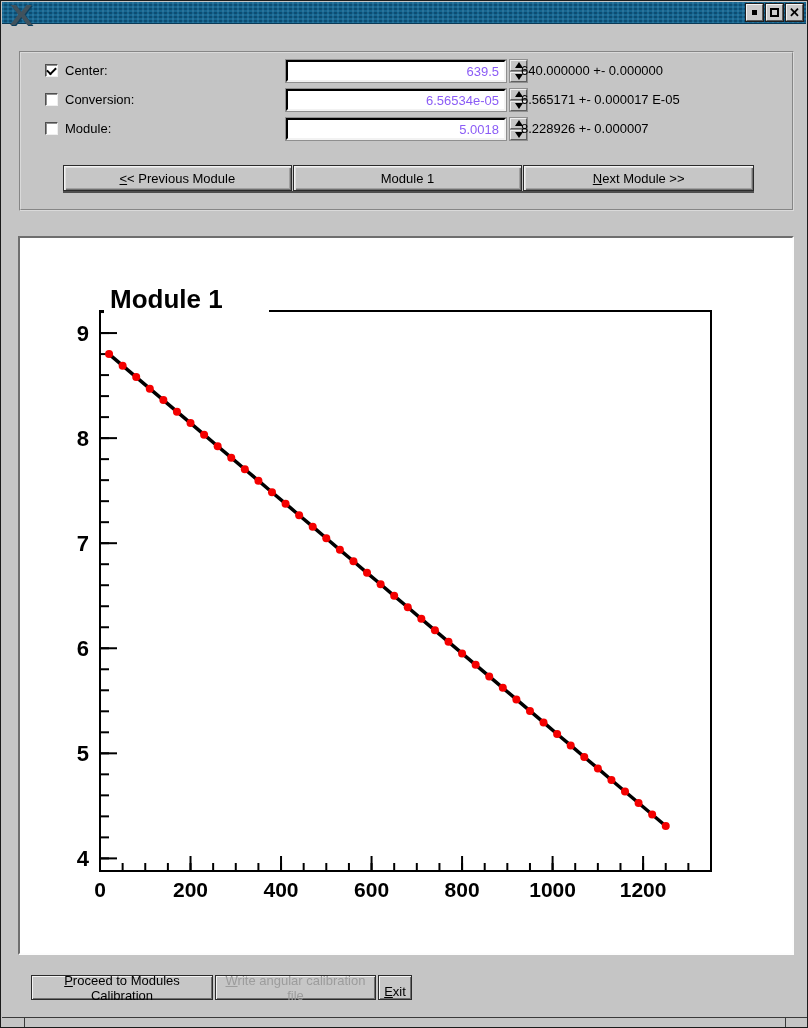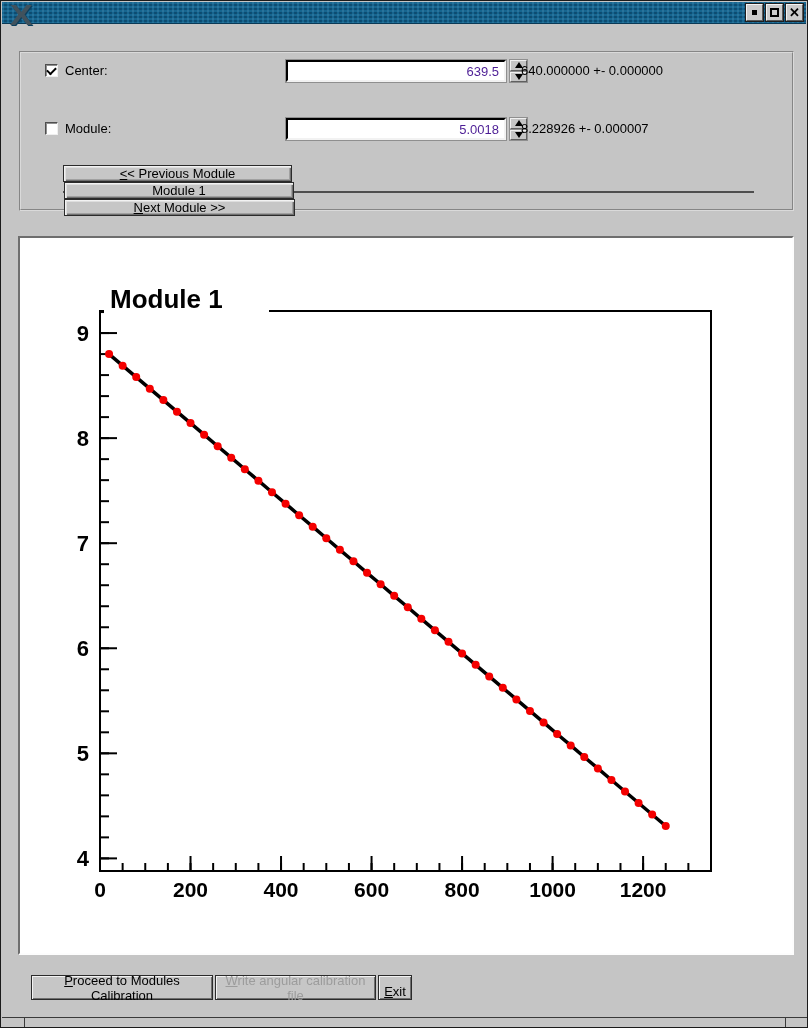--- a/index.html
+++ b/index.html
@@ -34,36 +34,36 @@
   .row-0 { top:7px; } .row-1 { top:36px; } .row-2 { top:65px; }
   .cb { position:absolute; left:24px; top:4px; width:13px; height:13px; background:#fff;
     border:1px solid; border-color:#4f4f4f #efefef #efefef #4f4f4f;
     box-shadow:inset 1px 1px 0 #8f8f8f; cursor:default; }
   .cb.checked::after { content:""; position:absolute; left:1px; top:2px; width:7px; height:4px;
     border-left:2px solid #000; border-bottom:2px solid #000; transform:rotate(-45deg); }
   .cb-label { position:absolute; left:44px; top:0; font-size:13px; line-height:22px; color:#000; }
   .field { position:absolute; left:265px; top:0; width:220px; height:22px; background:#fff;
     border:2px solid; border-color:#000 #f2f2f2 #f2f2f2 #000;
     box-shadow:0 0 0 1px #8f8f8f; font-size:13px; font-family:"Liberation Sans",sans-serif;
-    text-align:right; padding:0 5px; color:#4c1d95; }
+    text-align:right; padding:0 5px; color:#8b5cf6; }
   .spin { position:absolute; left:489px; top:0; width:17px; height:22px;
     display:flex; flex-direction:column; gap:1px; }
   .spin-btn { flex:1; background:#c5c5c5; border:1px solid;
     border-color:#f0f0f0 #606060 #606060 #f0f0f0; box-shadow:0 0 0 1px #8f8f8f;
     display:flex; align-items:center; justify-content:center; padding:0; }
   .tri-up { width:0; height:0; border-left:4px solid transparent;
     border-right:4px solid transparent; border-bottom:6px solid #000; }
   .tri-down { width:0; height:0; border-left:4px solid transparent;
     border-right:4px solid transparent; border-top:6px solid #000; }
   .result { position:absolute; left:500px; top:0; width:272px; 
     font-size:13px; line-height:22px; color:#000; }
 
   
   .nav-row { position:absolute; left:42px; top:112px; width:691px; height:26px;
-    display:flex; box-shadow:0 2px 0 #4e4e4e;flex-direction:column; }
+    display:flex; box-shadow:0 2px 0 #4e4e4e; }
   .btn { background:#c6c6c6; border:1px solid #2b2b2b; color:#000;
     box-shadow:inset 1px 1px 0 #f2f2f2, inset 2px 2px 0 #dedede,
                inset -1px -1px 0 #6f6f6f, inset -2px -2px 0 #a0a0a0;
     font-size:13px; font-family:"Liberation Sans",sans-serif;
     display:flex; align-items:center; justify-content:center; cursor:default; }
   .nav-prev { width:229px; } .nav-cur { width:230px; margin-left:1px; }
   .nav-next { width:231px; margin-left:1px; }
   .mn { text-decoration:underline; }
 
   
@@ -118,20 +118,34 @@
         <button class="spin-btn">
             <span class="tri-up"></span>
           </button>
         <button class="spin-btn">
             <span class="tri-down"></span>
           </button>
       </div>
       <div class="result">640.000000 +- 0.000000</div>
     </div>
 
+    <div class="param-row row-1">
+      <div class="cb"></div>
+      <div class="cb-label">Conversion:</div>
+      <input class="field" value="6.56534e-05" style="">
+      <div class="spin">
+        <button class="spin-btn">
+            <span class="tri-up"></span>
+          </button>
+        <button class="spin-btn">
+            <span class="tri-down"></span>
+          </button>
+      </div>
+      <div class="result">6.565171 +- 0.000017 E-05</div>
+    </div>
 
     <div class="param-row row-2">
       <div class="cb"></div>
       <div class="cb-label">Module:</div>
       <input class="field" value="5.0018" style="">
       <div class="spin">
         <button class="spin-btn">
             <span class="tri-up"></span>
           </button>
         <button class="spin-btn">

